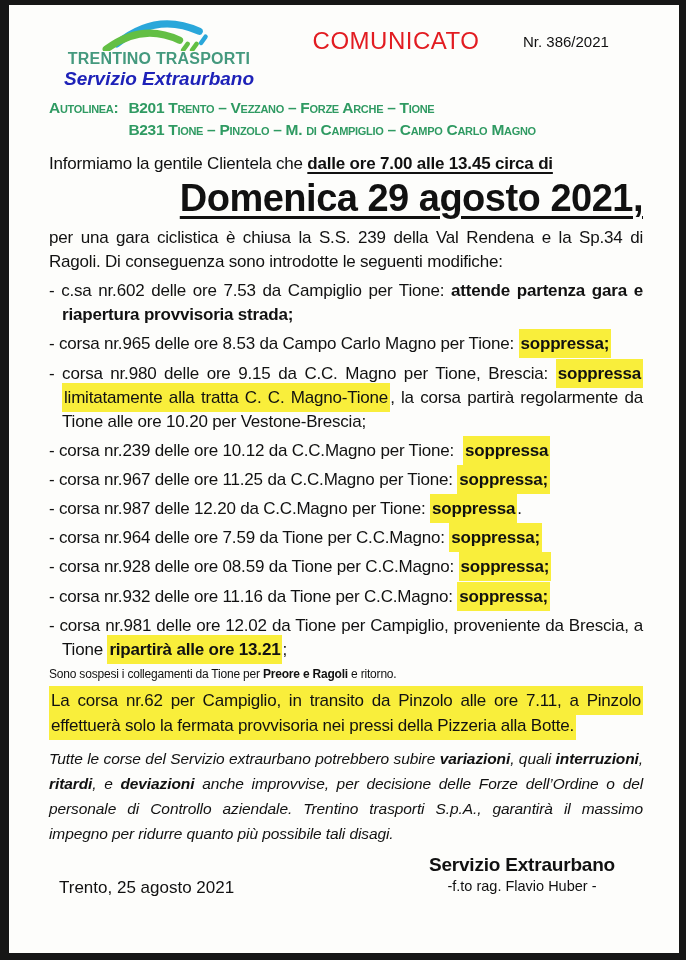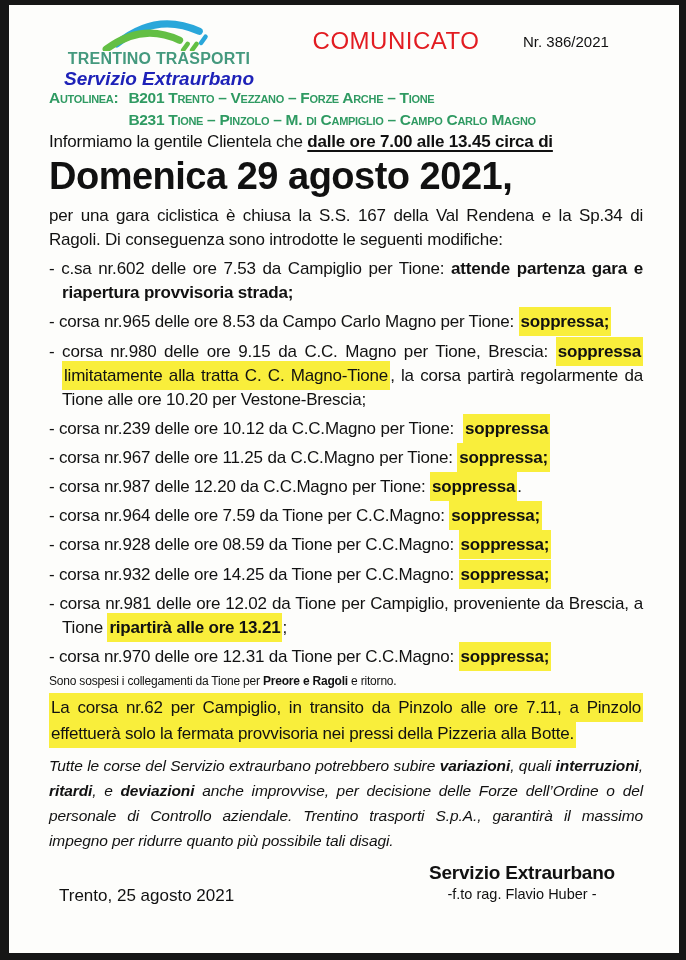--- a/index.html
+++ b/index.html
@@ -50,32 +50,32 @@
     margin-top:8px;
     color:var(--brand-green);
     font-variant:small-caps;
     font-weight:bold;font-size:23px;letter-spacing:-.4px;
     text-decoration:underline;
     text-underline-offset:4px;
     text-decoration-thickness:2px;
     white-space:nowrap;
   }
   .routes-row{
-    display:flex;
+    display:flex;margin-top:10px;
     color:var(--brand-green);
     font-variant:small-caps;font-weight:bold;
     font-size:15.5px;letter-spacing:-.3px;line-height:1.45;
   }
   .routes-label{white-space:nowrap;margin-right:10px;}
   .route{white-space:nowrap;}
   
-  .intro-line{font-size:17px;letter-spacing:-.2px;white-space:nowrap;}
+  .intro-line{margin-top:12px;font-size:17px;letter-spacing:-.2px;white-space:nowrap;}
   .date-line{
-    text-align:left;font-size:38px;font-weight:bold;
-    text-underline-offset:5px;text-decoration-thickness:3px;
+    text-align:right;font-size:38px;font-weight:bold;
+    text-decoration:underline;text-underline-offset:5px;text-decoration-thickness:3px;
     margin:3px 0 6px;letter-spacing:-.5px;
   }
   .lead-paragraph{font-size:17px;line-height:1.42;text-align:justify;letter-spacing:-.2px;}
   ul.modifications{list-style:none;margin-top:5px;}
   ul.modifications li{
     font-size:17px;line-height:1.42;letter-spacing:-.2px;
     padding-left:13px;text-indent:-13px;
     text-align:justify;
     margin-bottom:5px;
   }
@@ -123,34 +123,33 @@
   <div class="routes-row">
     <div class="routes-label">Autolinea:</div>
     <div>
       <div class="route">B201 Trento – Vezzano – Forze Arche – Tione</div>
       <div class="route">B231 Tione – Pinzolo – M. di Campiglio – Campo Carlo Magno</div>
     </div>
   </div>
 
   <div class="intro-line"><span>Informiamo la gentile Clientela che </span><span class="b u">dalle ore 7.00 alle 13.45 circa di</span></div>
   <div class="date-line">Domenica 29 agosto 2021,</div>
-  <div class="lead-paragraph">per una gara ciclistica è chiusa la S.S. 167 della Val Rendena e la Sp.34 di Ragoli. Di conseguenza sono introdotte le seguenti modifiche:</div>
+  <div class="lead-paragraph">per una gara ciclistica è chiusa la S.S. 239 della Val Rendena e la Sp.34 di Ragoli. Di conseguenza sono introdotte le seguenti modifiche:</div>
 
   <ul class="modifications">
     <li><span>- c.sa nr.602 delle ore 7.53 da Campiglio per Tione: </span><span class="b">attende partenza gara e riapertura provvisoria strada;</span></li>
     <li><span>- corsa nr.965 delle ore 8.53 da Campo Carlo Magno per Tione: </span><span class="b hl">soppressa;</span></li>
     <li><span>- corsa nr.980 delle ore 9.15 da C.C. Magno per Tione, Brescia: </span><span class="b hl">soppressa </span><span class="hl">limitatamente alla tratta C. C. Magno-Tione</span><span>, la corsa partirà regolarmente da Tione alle ore 10.20 per Vestone-Brescia;</span></li>
     <li><span>- corsa nr.239 delle ore 10.12 da C.C.Magno per Tione: &nbsp;</span><span class="b hl">soppressa</span></li>
     <li><span>- corsa nr.967 delle ore 11.25 da C.C.Magno per Tione: </span><span class="b hl">soppressa;</span></li>
     <li><span>- corsa nr.987 delle 12.20 da C.C.Magno per Tione: </span><span class="b hl">soppressa</span><span>.</span></li>
     <li><span>- corsa nr.964 delle ore 7.59 da Tione per C.C.Magno: </span><span class="b hl">soppressa;</span></li>
     <li><span>- corsa nr.928 delle ore 08.59 da Tione per C.C.Magno: </span><span class="b hl">soppressa;</span></li>
-    <li><span>- corsa nr.932 delle ore 14.25 da Tione per C.C.Magno: </span><span class="b hl">soppressa;</span></li>
+    <li><span>- corsa nr.932 delle ore 11.16 da Tione per C.C.Magno: </span><span class="b hl">soppressa;</span></li>
     <li><span>- corsa nr.981 delle ore 12.02 da Tione per Campiglio, proveniente da Brescia, a Tione </span><span class="b hl">ripartirà alle ore 13.21</span><span>;</span></li>
-    <li><span>- corsa nr.970 delle ore 12.31 da Tione per C.C.Magno: </span><span class="b hl">soppressa;</span></li>
   </ul>
 
   <div class="suspension-line"><span>Sono sospesi i collegamenti da Tione per </span><span class="b">Preore e Ragoli</span><span> e ritorno.</span></div>
 
   <div class="highlight-note"><span class="hl">La corsa nr.62 per Campiglio, in transito da Pinzolo alle ore 7.11, a Pinzolo effettuerà solo la fermata provvisoria nei pressi della Pizzeria alla Botte.</span></div>
 
   <div class="legal-paragraph"><span>Tutte le corse del Servizio extraurbano potrebbero subire </span><span class="b">variazioni</span><span>, quali </span><span class="b">interruzioni</span><span>, </span><span class="b">ritardi</span><span>, e </span><span class="b">deviazioni</span><span> anche improvvise, per decisione delle Forze dell’Ordine o del personale di Controllo aziendale. Trentino trasporti S.p.A., garantirà il massimo impegno per ridurre quanto più possibile tali disagi.</span></div>
 
   <div class="signature-row">
     <div class="place-date">Trento, 25 agosto 2021</div>

